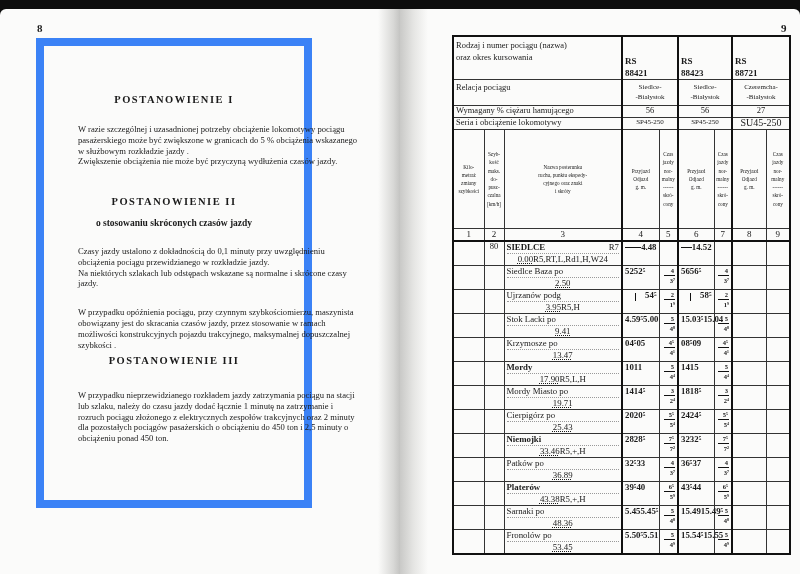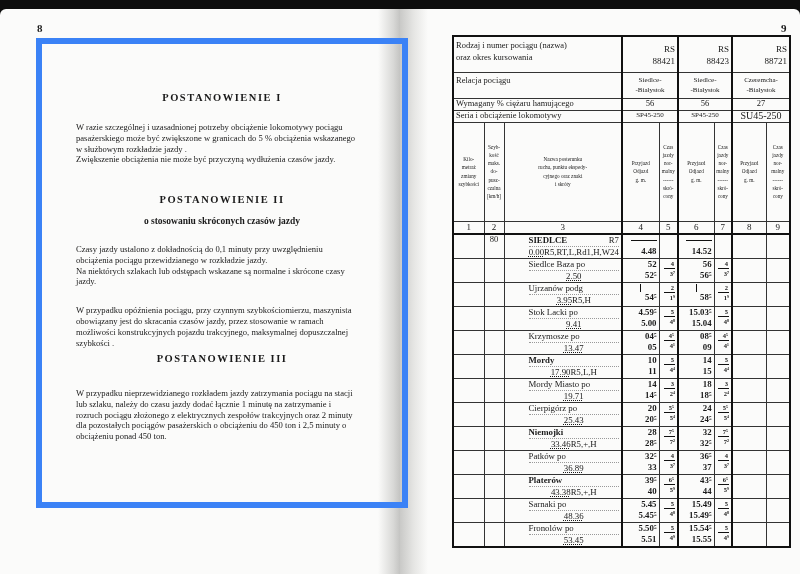--- a/index.html
+++ b/index.html
@@ -12,42 +12,42 @@
   .page-right { left: 400px; width: 400px; border-top-right-radius: 6px; }
   .gutter-l { position: absolute; left: 378px; top: 9px; width: 22px; height: 565px;
     background: linear-gradient(to right, #fbfbfa, #d8d8d6 70%, #c4c4c2); }
   .gutter-r { position: absolute; left: 400px; top: 9px; width: 28px; height: 565px;
     background: linear-gradient(to right, #c9c9c7, #e6e6e4 50%, #fbfbfa); }
 
   .page-num { position: absolute; font-size: 11px; font-weight: bold; }
   .pn-left { left: 37px; top: 22px; }
   .pn-right { left: 781px; top: 22px; }
 
-  .frame { position: absolute; left: 36px; top: 38px; width: 372px; height: 470px; border: 6px solid #3b82f6; }
+  .frame { position: absolute; left: 36px; top: 38px; width: 276px; height: 470px; border: 8px solid #3b82f6; }
   .section-title { position: absolute; left: 0; width: 100%; text-align: center; font-weight: bold;
     font-size: 10.5px; letter-spacing: 1.5px; }
   .subtitle { position: absolute; left: 0; width: 100%; text-align: center; font-weight: bold; font-size: 9.5px; }
   .para { position: absolute; left: 14px; width: 300px; font-size: 8.6px; line-height: 10.8px; }
   .para .ind { padding-left: 20px; display: block; }
 
   .tt { position: absolute; left: 452px; top: 35px; width: 337px; border-collapse: collapse;
     font-size: 8px; border: 2px solid #111; table-layout: fixed; }
   .tt td { border: 1px solid #333; padding: 0 2px; vertical-align: top; line-height: 9.5px; }
   .tt .c { text-align: center; }
   .tt .b { font-weight: bold; }
   .hdr td { font-size: 8.5px; }
-  .hdr .trainno { font-weight: normal; font-size: 9px; text-align: right; line-height: 12px; padding-top: 6px; }
+  .hdr .trainno { font-weight: bold; font-size: 9px; text-align: left; line-height: 12px; padding-top: 18px; }
   .micro td { font-size: 5.2px; line-height: 8.2px; text-align: center; vertical-align: middle; }
   .colnum td { text-align: center; font-size: 9px; border-bottom: 2px solid #111; line-height: 11px; }
   .dbl-l { border-left: 2.5px double #111 !important; }
   .row td { height: 23px; font-size: 8.8px; padding: 0 2px; }
-  .station { display: flex; flex-direction: column; height: 100%; padding-left: 22px; }
+  .station { display: flex; flex-direction: column; height: 100%; }
   .station .name-line { display: flex; justify-content: space-between; line-height: 11px; }
   .station .km-line { display: flex; justify-content: center; line-height: 11px; border-top: 1px dotted #999; }
-  .tcell { display: flex; flex-direction: column; align-items: center; line-height: 11px; font-weight: bold; }
+  .tcell { display: flex; flex-direction: row; align-items: center; line-height: 11px; font-weight: bold; }
   .tcell.right { align-items: flex-end; }
   .frac { display: flex; flex-direction: column; align-items: flex-end; font-size: 6.5px; line-height: 9px; font-weight: bold; }
   .frac .top { border-bottom: 1px solid #111; padding: 0 1px; min-width: 11px; text-align: right; }
   .dash { display: block; width: 26px; border-top: 1.5px solid #111; margin-top: 5px; height: 6px; }
   .vbar { display: block; width: 1px; height: 8px; background: #111; margin: 1px auto 0; }
 </style>
 </head>
 <body>
 
 <div class="topbar"></div>

